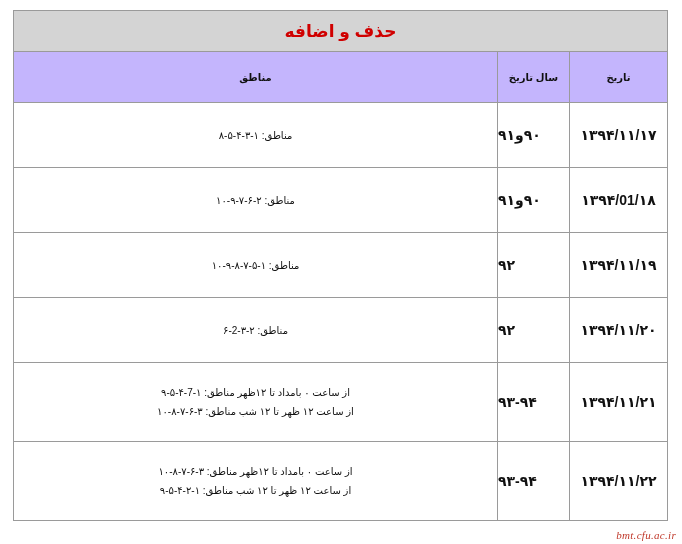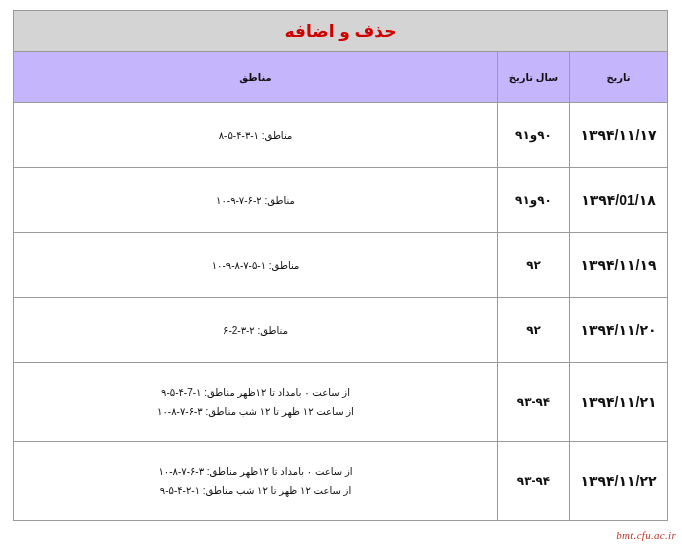--- a/index.html
+++ b/index.html
@@ -59,22 +59,22 @@
   .col-areas { width: 484px; }
 
   td.date-cell {
     text-align: center;
     font-size: 14px;
     color: #111;
     font-weight: bold;
     height: 64px;
   }
   td.year-cell {
-    text-align: center;
-    font-size: 12px;
+    text-align: left;
+    font-size: 14px;
     color: #111;
     font-weight: bold;
   }
   td.areas-cell {
     text-align: center;
     font-size: 10px;
     color: #111;
     padding: 8px 14px;
     line-height: 1.9;
   }

